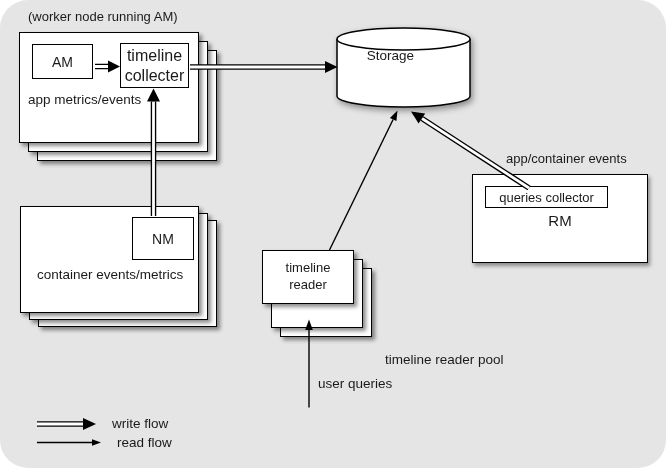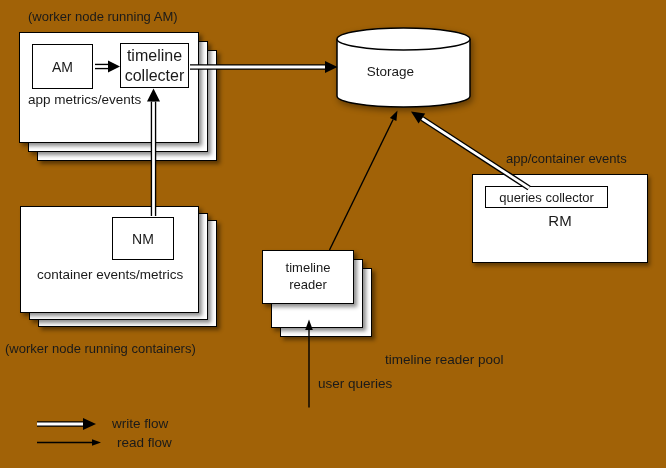--- a/index.html
+++ b/index.html
@@ -1,18 +1,18 @@
 <!DOCTYPE html>
 <html><head>
 <meta charset="utf-8">
 <style>
   html,body { margin:0; padding:0; background:#fff; }
   .canvas {
     position:relative; width:666px; height:468px; overflow:hidden;
-    background:#a16207; font-family:"Liberation Sans", sans-serif; color:#1a1a1a;
+    background:#e5e5e5; font-family:"Liberation Sans", sans-serif; color:#1a1a1a;border-radius:28px;
   }
   .box {
     position:absolute; background:#ffffff; border:1.5px solid #000;
     box-sizing:border-box;
   }
   .shadowed { box-shadow:3px 3px 4px rgba(0,0,0,0.45); }
   .inner {
     position:absolute; background:#ffffff; border:1.5px solid #000;
     box-sizing:border-box; display:flex; align-items:center; justify-content:center;
     text-align:center; z-index:3;
@@ -32,59 +32,58 @@
 <body>
 
 <div class="canvas">
 
   <div class="lbl" style="left:28px; top:9px;">(worker node running AM)</div>
 
   <div class="box shadowed" style="left:37px; top:50px; width:180px; height:111px;"></div>
   <div class="box shadowed" style="left:28px; top:41px; width:180px; height:111px;"></div>
   <div class="box shadowed" style="left:19px; top:32px; width:180px; height:111px;"></div>
 
-  <div class="inner" style="left:32px; top:44px; width:61px; height:45px; font-size:14px;">
+  <div class="inner" style="left:32px; top:44px; width:61px; height:35px; font-size:14px;">
     <span>AM</span>
   </div>
 
   <div class="inner" style="left:120px; top:43px; width:69px; height:45px; font-size:16px; line-height:1.2;">
     <span style="display:block; width:60px;">timeline collecter</span>
   </div>
 
   <div class="lbl lbl-md" style="left:28px; top:92px;">app metrics/events</div>
 
   <div class="box shadowed" style="left:38px; top:220px; width:179px; height:107px;"></div>
   <div class="box shadowed" style="left:29px; top:213px; width:179px; height:107px;"></div>
   <div class="box shadowed" style="left:20px; top:206px; width:179px; height:107px;"></div>
 
-  <div class="inner" style="left:112px; top:217px; width:62px; height:43px; font-size:14px;">
+  <div class="inner" style="left:132px; top:217px; width:62px; height:43px; font-size:14px;">
     <span>NM</span>
   </div>
 
   <div class="lbl lbl-md" style="left:37px; top:267px;">container events/metrics</div>
 
-  <div class="lbl" style="left:5px; top:341px;">(worker node running containers)</div>
 
   <div class="box" style="left:472px; top:174px; width:176px; height:89px; box-shadow:2px 3px 4px rgba(0,0,0,0.4);"></div>
   <div class="inner" style="left:485px; top:186px; width:123px; height:22px; font-size:13px;">
     <span>queries collector</span>
   </div>
   <div class="lbl ctr" style="left:472px; top:212px; width:176px; font-size:15px;">RM</div>
   <div class="lbl" style="left:506px; top:151px;">app/container events</div>
 
   <div class="box shadowed" style="left:280px; top:268px; width:92px; height:69px;"></div>
   <div class="box shadowed" style="left:271px; top:259px; width:92px; height:69px;"></div>
   <div class="inner shadowed" style="left:262px; top:250px; width:92px; height:54px; font-size:13px; line-height:1.3; z-index:3;">
     <span style="display:block; width:58px;">timeline reader</span>
   </div>
 
   <div class="lbl lbl-md" style="left:385px; top:304px;margin-top:48px;">timeline reader pool</div>
   <div class="lbl lbl-md" style="left:318px; top:376px;">user queries</div>
 
-  <div class="lbl lbl-md ctr" style="left:337px; top:64px; width:107px;">Storage</div>
+  <div class="lbl lbl-md ctr" style="left:337px; top:48px; width:107px;">Storage</div>
 
   <div class="lbl lbl-md" style="left:112px; top:416px;">write flow</div>
   <div class="lbl lbl-md" style="left:117px; top:435px;">read flow</div>
 
   <svg class="overlay" width="666" height="468" viewBox="0 0 666 468">
 
     <g class="cyl-g">
       <path class="cyl" d="M337,39 L337,96 A66.5,11 0 0 0 470,96 L470,39"></path>
       <ellipse class="cyl" cx="403.5" cy="39" rx="66.5" ry="11"></ellipse>
     </g>

